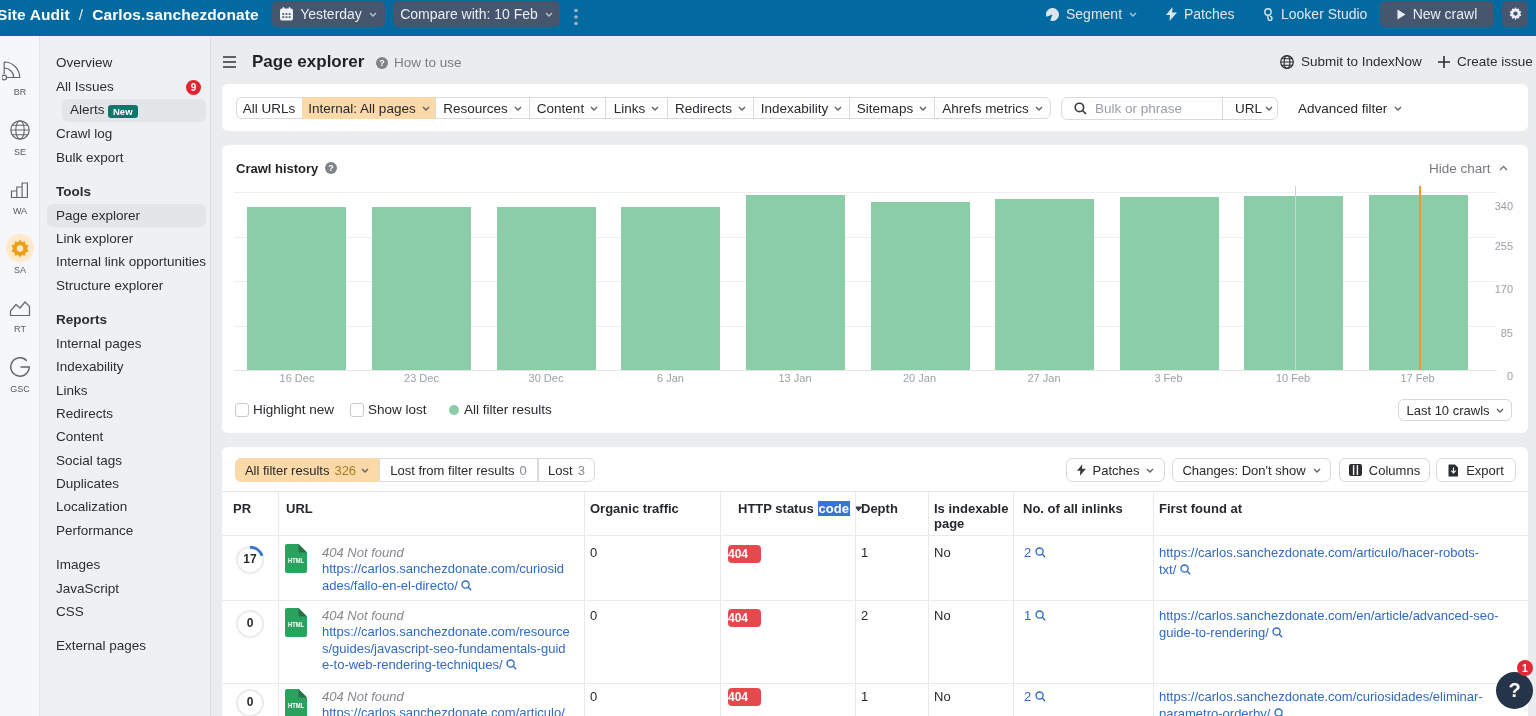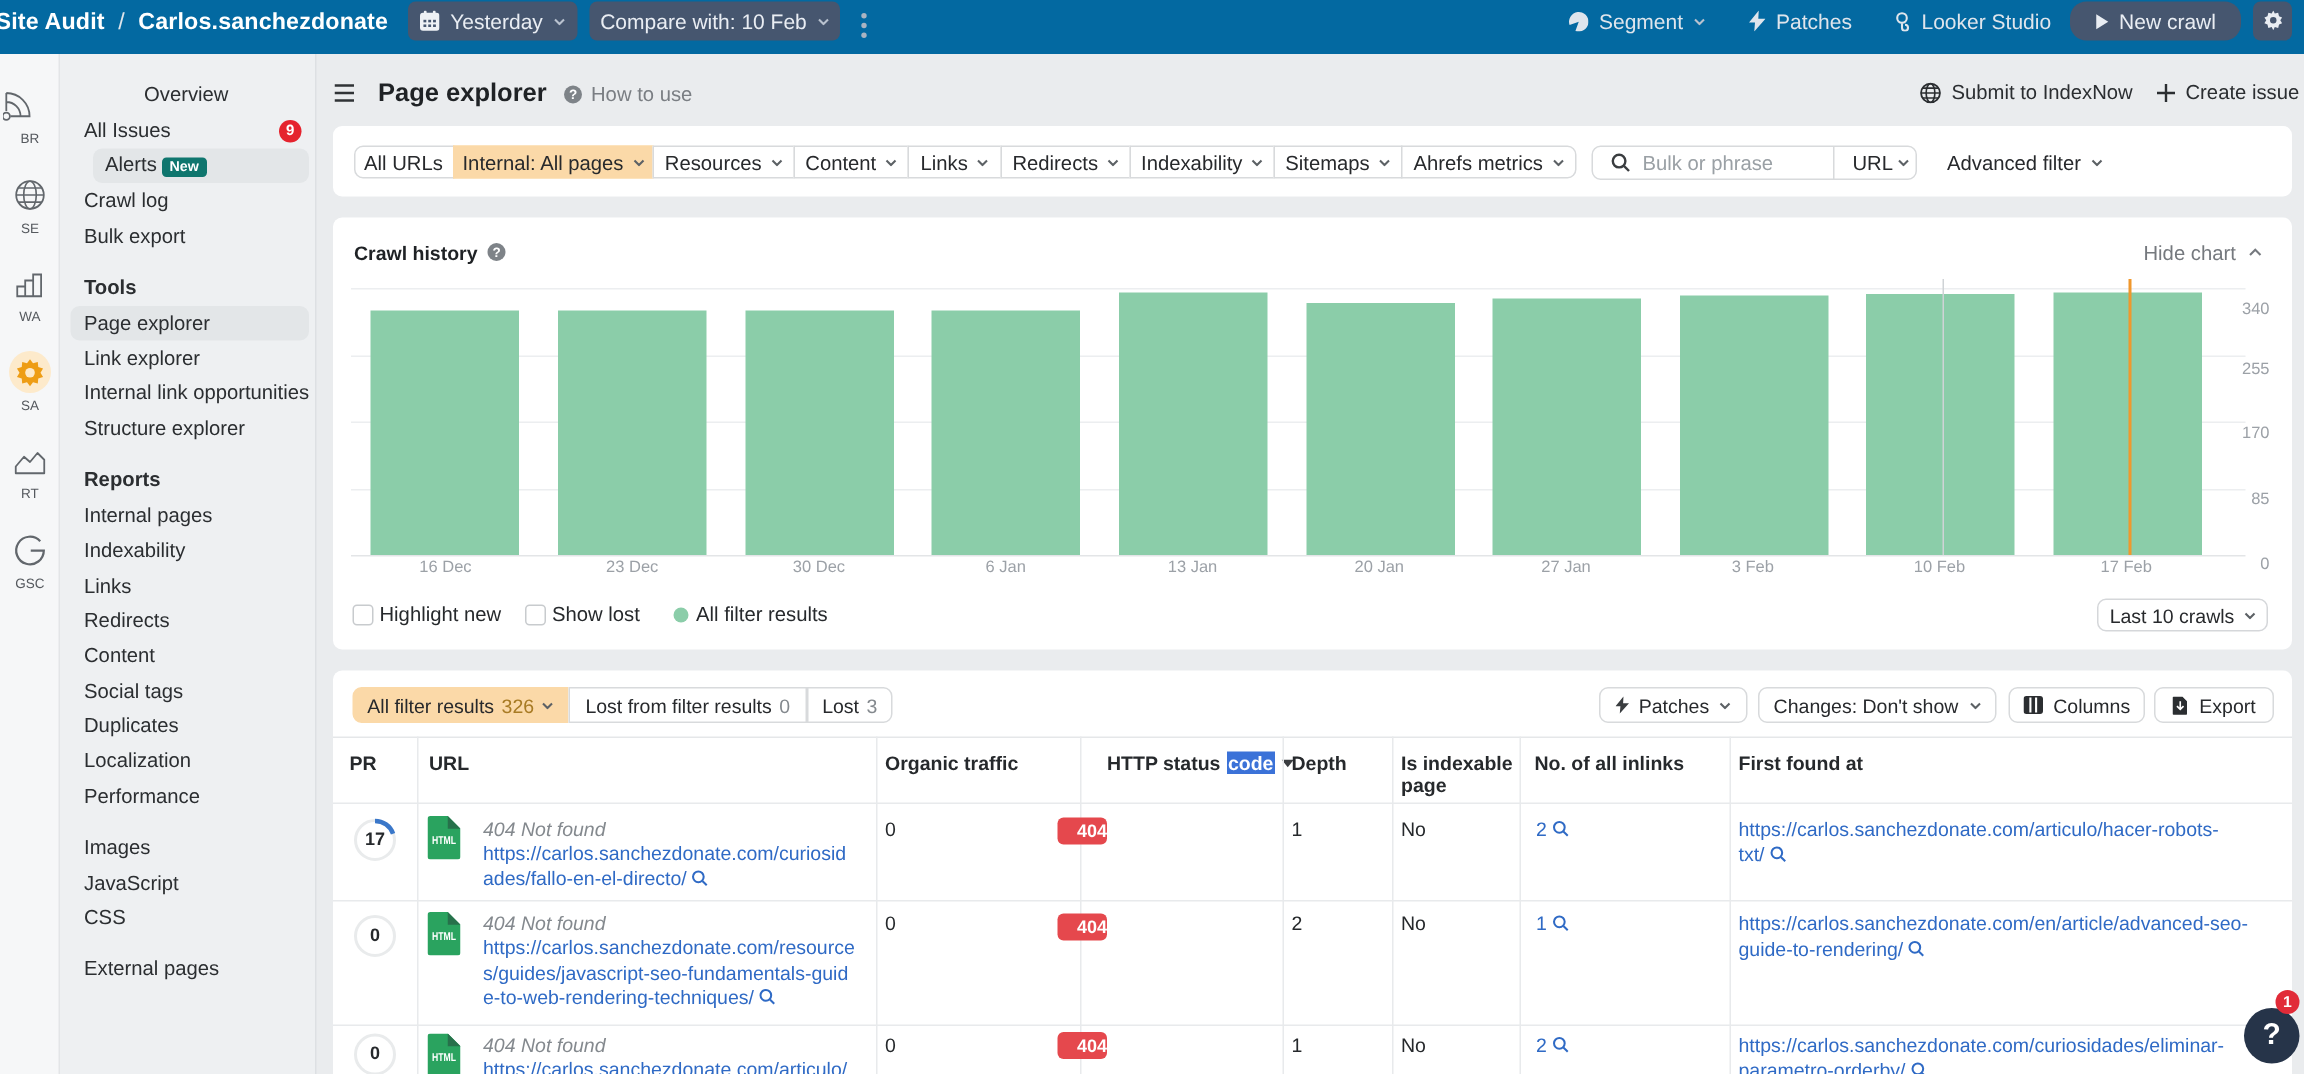--- a/index.html
+++ b/index.html
@@ -49,21 +49,21 @@
 .tbtn { position:absolute; top:458px; height:24px; border:1px solid #d8dadc; border-radius:6px; background:#fff; display:flex; align-items:center; justify-content:center; gap:7px; font-size:13px; color:#27292c; }
 .tab { position:absolute; top:458px; height:24px; border:1px solid #d8dadc; background:#fff; display:flex; align-items:center; justify-content:center; gap:5px; font-size:13px; color:#27292c; }
 .th { position:absolute; font-size:13px; font-weight:700; color:#26292c; }
 .vln { position:absolute; top:491px; width:1px; height:225px; background:#e8eaec; }
 .hln { position:absolute; left:222px; width:1306px; height:1px; background:#e8eaec; }
 .prc { position:absolute; left:236px; width:28px; height:28px; border:2.5px solid #e9ebec; border-radius:50%; background:#fff; text-align:center; font-size:12px; font-weight:700; color:#26292c; }
 .prc span { display:block; line-height:23px; }
 .nf { position:absolute; left:322px; font-style:italic; color:#84898e; font-size:13px; }
 .lnk { position:absolute; color:#2f6ac5; font-size:13px; line-height:16.5px; }
 .cell { position:absolute; font-size:13px; color:#26292c; }
-.s404 { position:absolute; left:705px; width:33px; height:18px; background:#e5484d; border-radius:4px; color:#fff; font-size:12px; font-weight:700; text-align:right; line-height:18px; }
+.s404 { position:absolute; left:728px; width:33px; height:18px; background:#e5484d; border-radius:4px; color:#fff; font-size:12px; font-weight:700; text-align:left; line-height:18px; }
 .mag { display:inline-block; vertical-align:-1px; }
 </style>
 </head>
 <body>
 
 <div class="topbar">
   <div class="tb-title">Site Audit<span class="sep">/</span>Carlos.sanchezdonate</div>
   <div class="tb-btn" style="left:272px;width:113px;">
     <svg width="13" height="14" viewBox="0 0 13 14">
         <rect x="0" y="1.5" width="13" height="12" rx="2" fill="#eef1f5"></rect>
@@ -109,21 +109,21 @@
       </svg>
     <span>Patches</span>
   </div>
   <div class="tb-link" style="left:1262px;">
     <svg width="12" height="14" viewBox="0 0 12 14">
         <circle cx="6" cy="5" r="3.2" fill="none" stroke="#dfe5ec" stroke-width="1.4"></circle>
         <path d="M6 8.5v3a2 2 0 1 0 2-2" fill="none" stroke="#dfe5ec" stroke-width="1.4"></path>
       </svg>
     <span>Looker Studio</span>
   </div>
-  <div class="tb-btn" style="left:1380px;width:114px;border-radius:11px;">
+  <div class="tb-btn" style="left:1380px;width:114px;">
     <svg width="9" height="11" viewBox="0 0 9 11">
         <path d="M0.5 0.5l8 5-8 5z" fill="#e9edf3"></path>
       </svg>
     <span>New crawl</span>
   </div>
   <div class="tb-btn" style="left:1502px;width:26px;">
     <svg width="15" height="15" viewBox="0 0 16 16">
         <path fill="#e9edf3" d="M8 0l1.1 2.2 2.4-.6.6 2.4L14.3 5 13 7l1.3 2-2.2 1-.6 2.4-2.4-.6L8 14l-1.1-2.2-2.4.6-.6-2.4L1.7 9 3 7 1.7 5l2.2-1 .6-2.4 2.4.6z"></path>
         <circle cx="8" cy="7" r="2.3" fill="#46566f"></circle>
       </svg>
@@ -158,21 +158,21 @@
   </svg>
 <div class="rail-lb" style="top:324px;">RT</div>
 <svg class="a" style="left:9px;top:356px;" width="22" height="22" viewBox="0 0 22 22">
     <path d="M17.8 4.8 A9.2 9.2 0 1 0 20.2 11 L11.5 11" fill="none" stroke="#62676c" stroke-width="1.5"></path>
   </svg>
 <div class="rail-lb" style="top:384px;text-align:center;">GSC</div>
 
 <div class="sidenav"></div>
 <div class="hl" style="left:62px;top:98.5px;width:144px;height:23px;"></div>
 <div class="hl" style="left:47px;top:204px;width:159px;height:23px;"></div>
-<div class="nv" style="top:54px;margin-left:40px;">Overview</div>
+<div class="nv" style="top:54px;">Overview</div>
 <div class="nv" style="top:78px;">All Issues</div>
 <div class="badge9">9</div>
 <div class="nv" style="left:70px;top:101px;">Alerts</div>
 <div class="badgenew">New</div>
 <div class="nv" style="top:125px;">Crawl log</div>
 <div class="nv" style="top:148.5px;">Bulk export</div>
 <div class="nv b" style="top:183px;">Tools</div>
 <div class="nv" style="top:206.5px;">Page explorer</div>
 <div class="nv" style="top:230px;">Link explorer</div>
 <div class="nv" style="top:253px;">Internal link opportunities</div>

